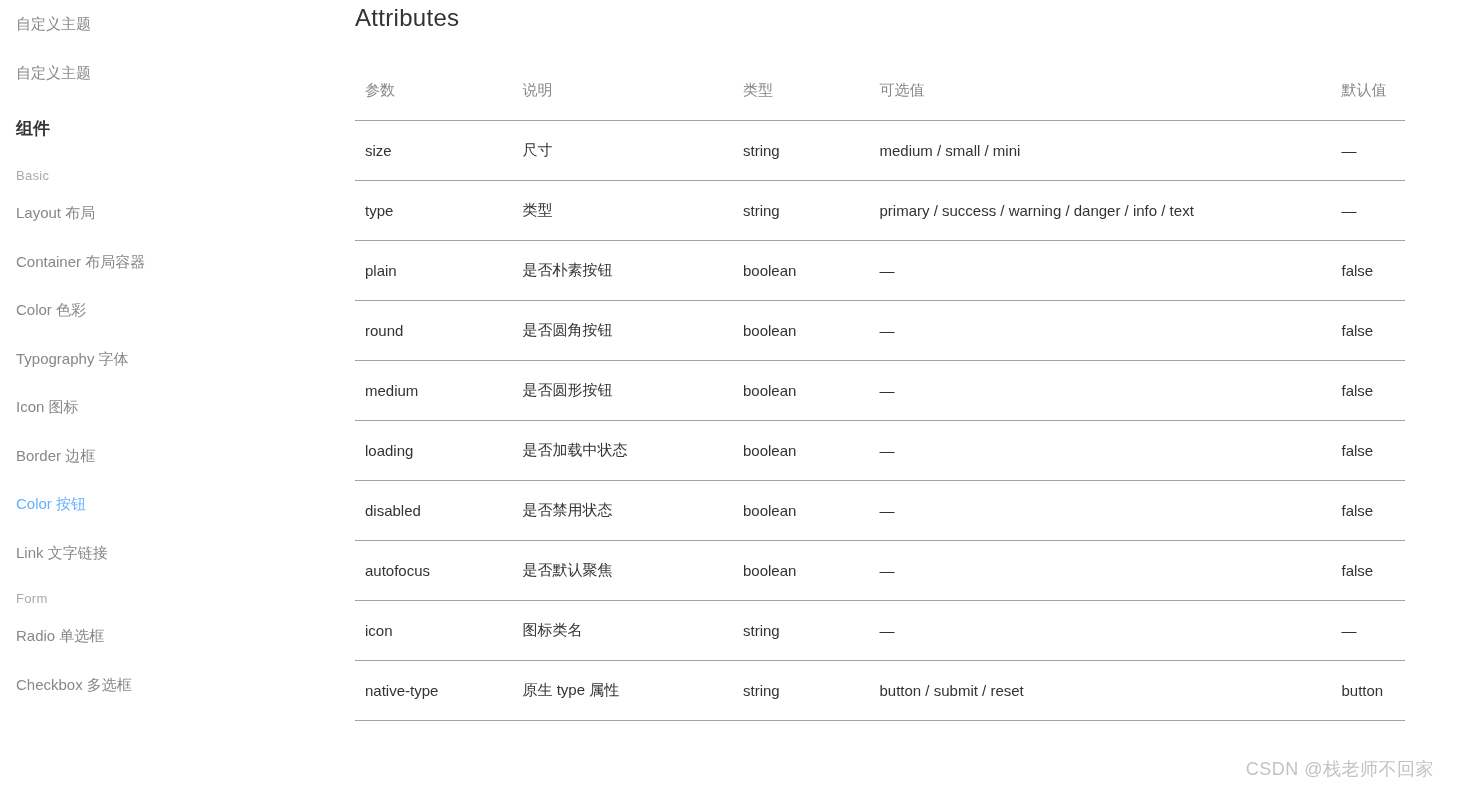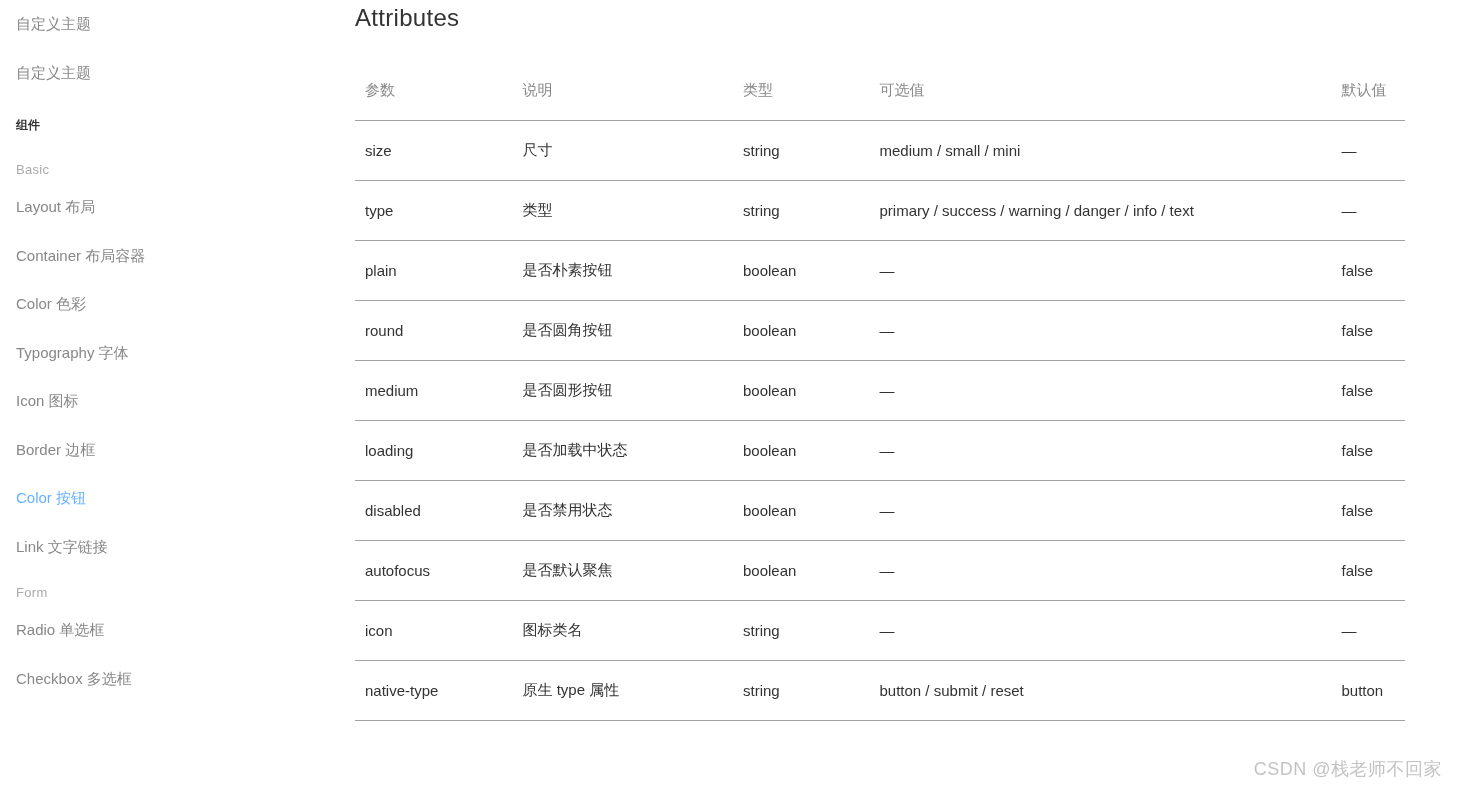--- a/index.html
+++ b/index.html
@@ -22,21 +22,21 @@
       font-size: 15px;
       color: #888;
       padding: 13px 0;
       cursor: pointer;
       line-height: 1.5;
     }
     .sidebar-item.active {
       color: #66b1ff;
     }
     .sidebar-heading {
-      font-size: 12px;
+      font-size: 17px;
       font-weight: 600;
       color: #333;
       padding: 20px 0 14px 0;
     }
     .sidebar-subheading {
       font-size: 13px;
       color: #aaa;
       padding: 14px 0 6px 0;
       letter-spacing: 0.3px;
     }
@@ -72,21 +72,21 @@
     td {
       color: #333;
     }
     th:nth-child(1), td:nth-child(1) { width: 15%; }
     th:nth-child(2), td:nth-child(2) { width: 21%; }
     th:nth-child(3), td:nth-child(3) { width: 13%; }
     th:nth-child(4), td:nth-child(4) { width: 44%; }
     th:nth-child(5), td:nth-child(5) { width: 7%; }
     .watermark {
       position: fixed;
-      right: 18px;
+      right: 26px;
       bottom: 10px;
       font-size: 18px;
       color: rgba(120,120,120,0.45);
       letter-spacing: 0.5px;
       pointer-events: none;
     }
   </style>
 </head>
 <body>
 

